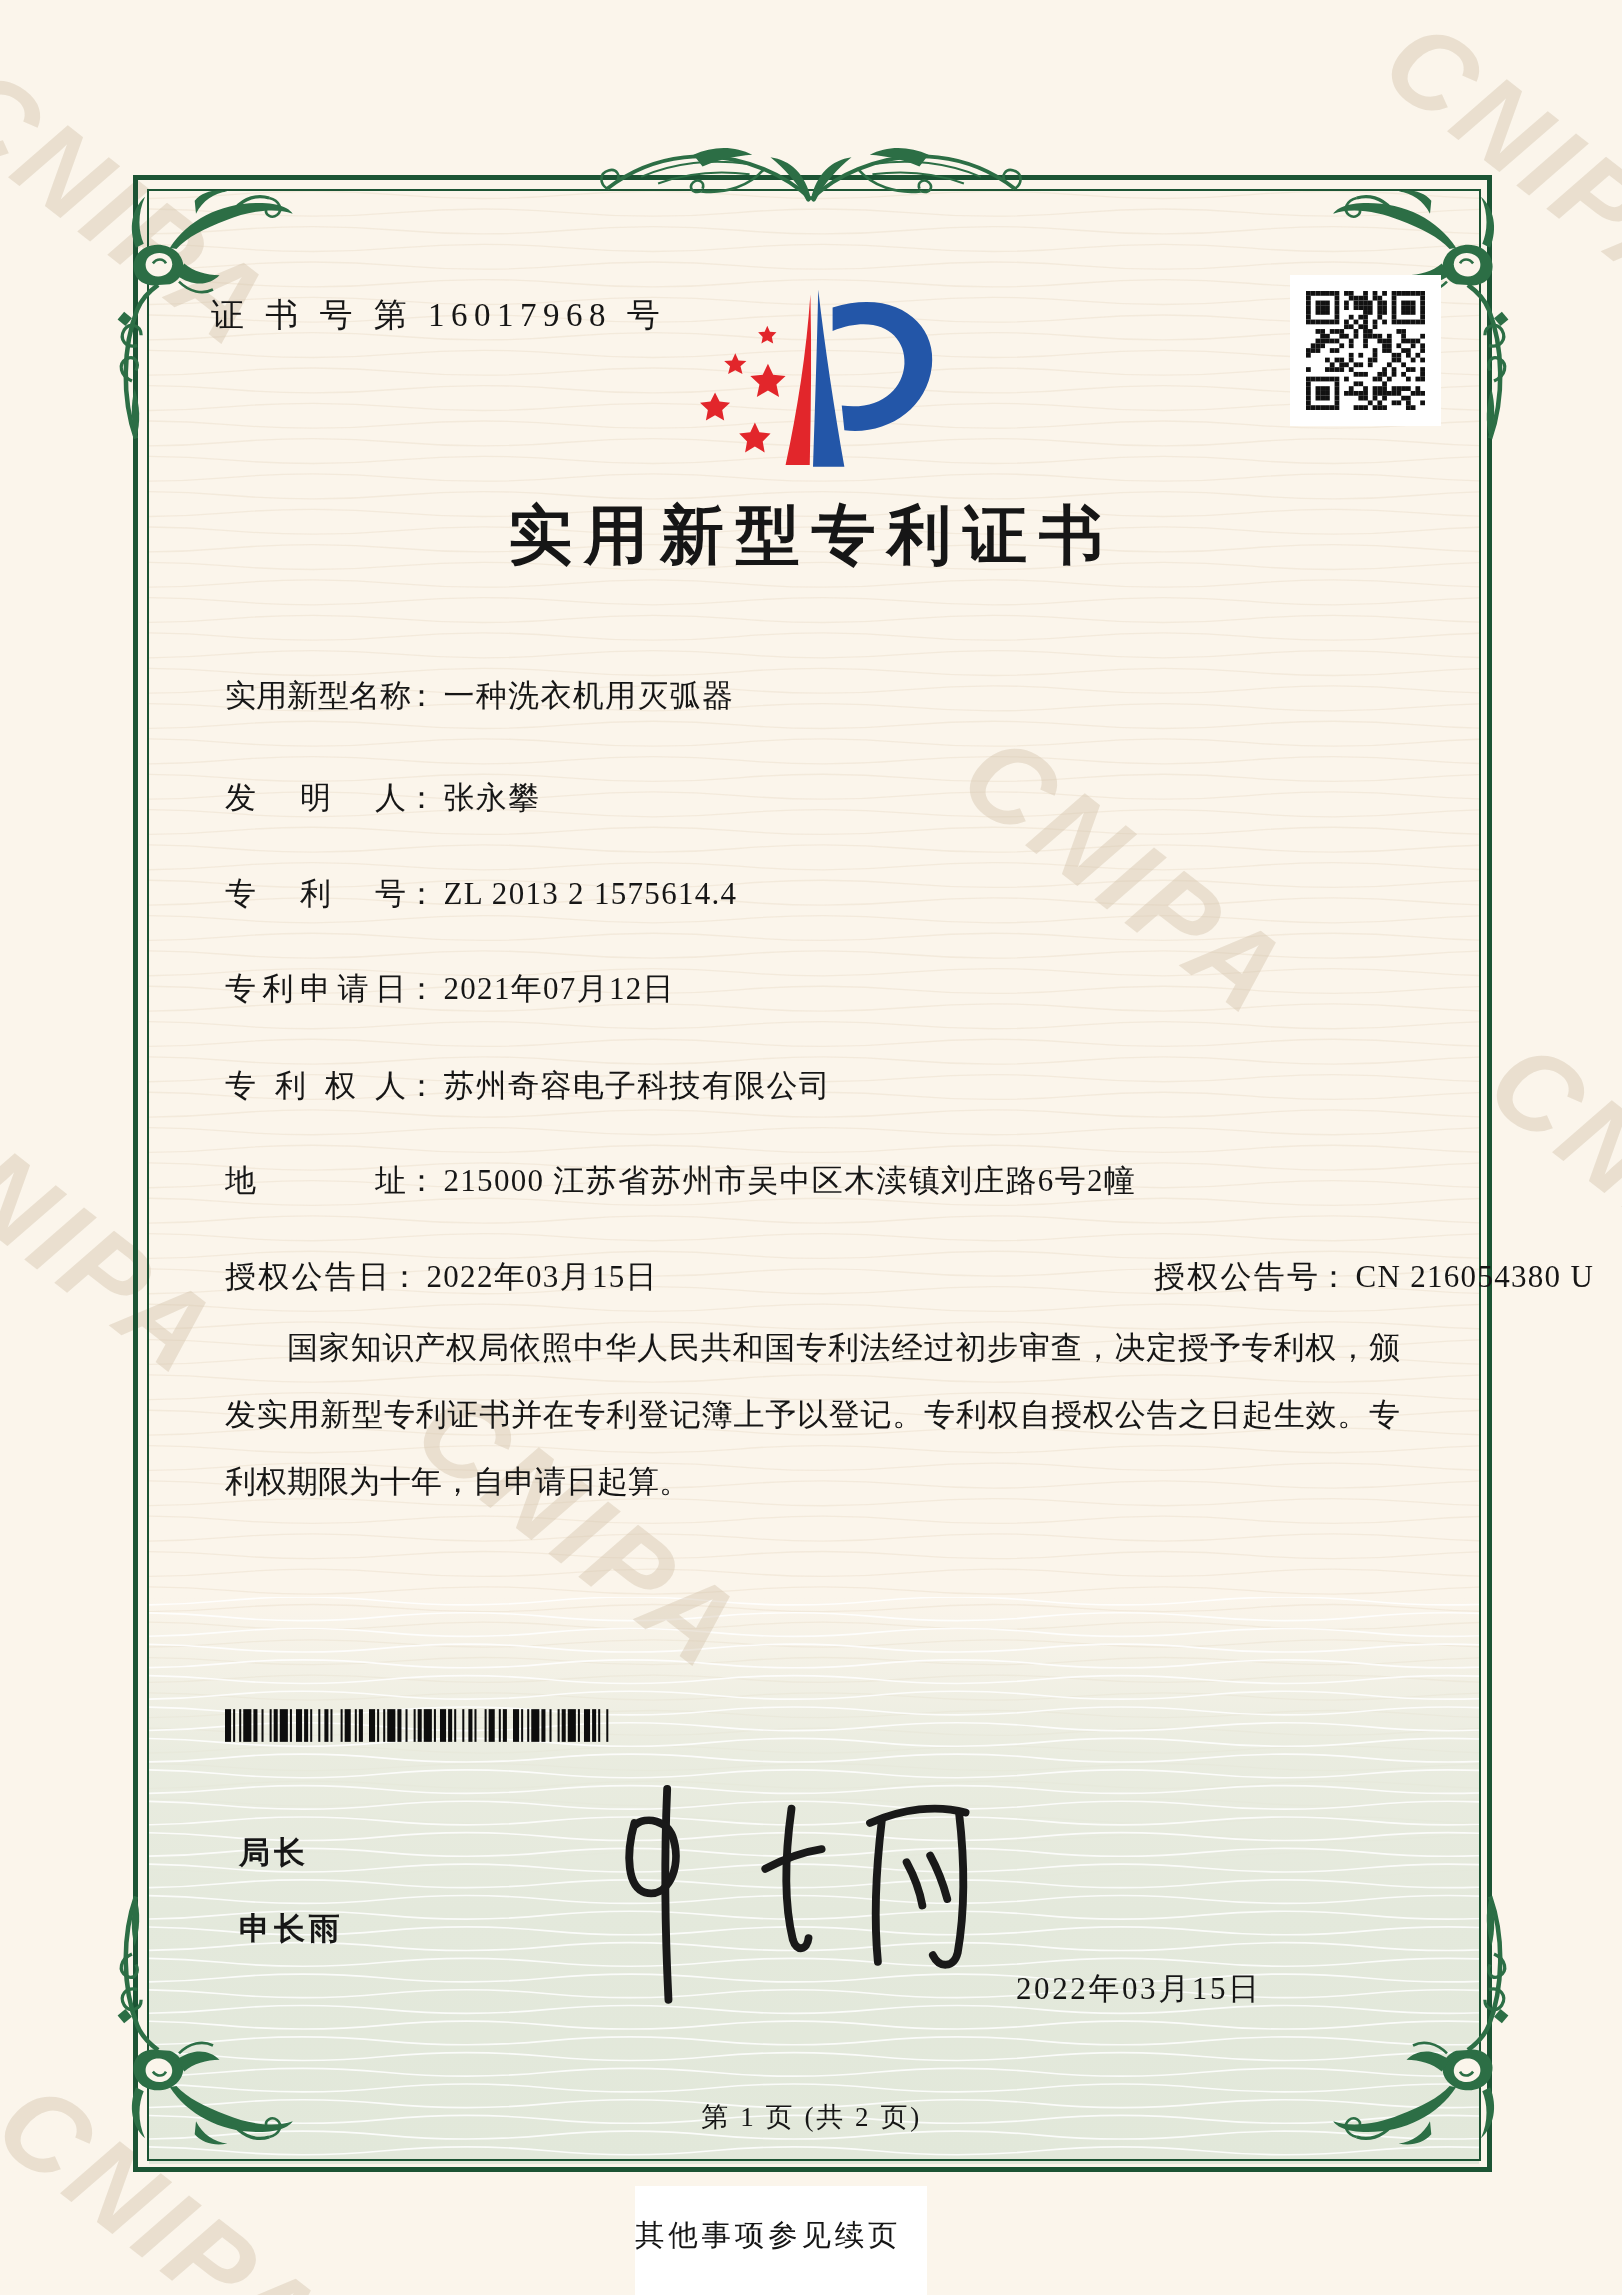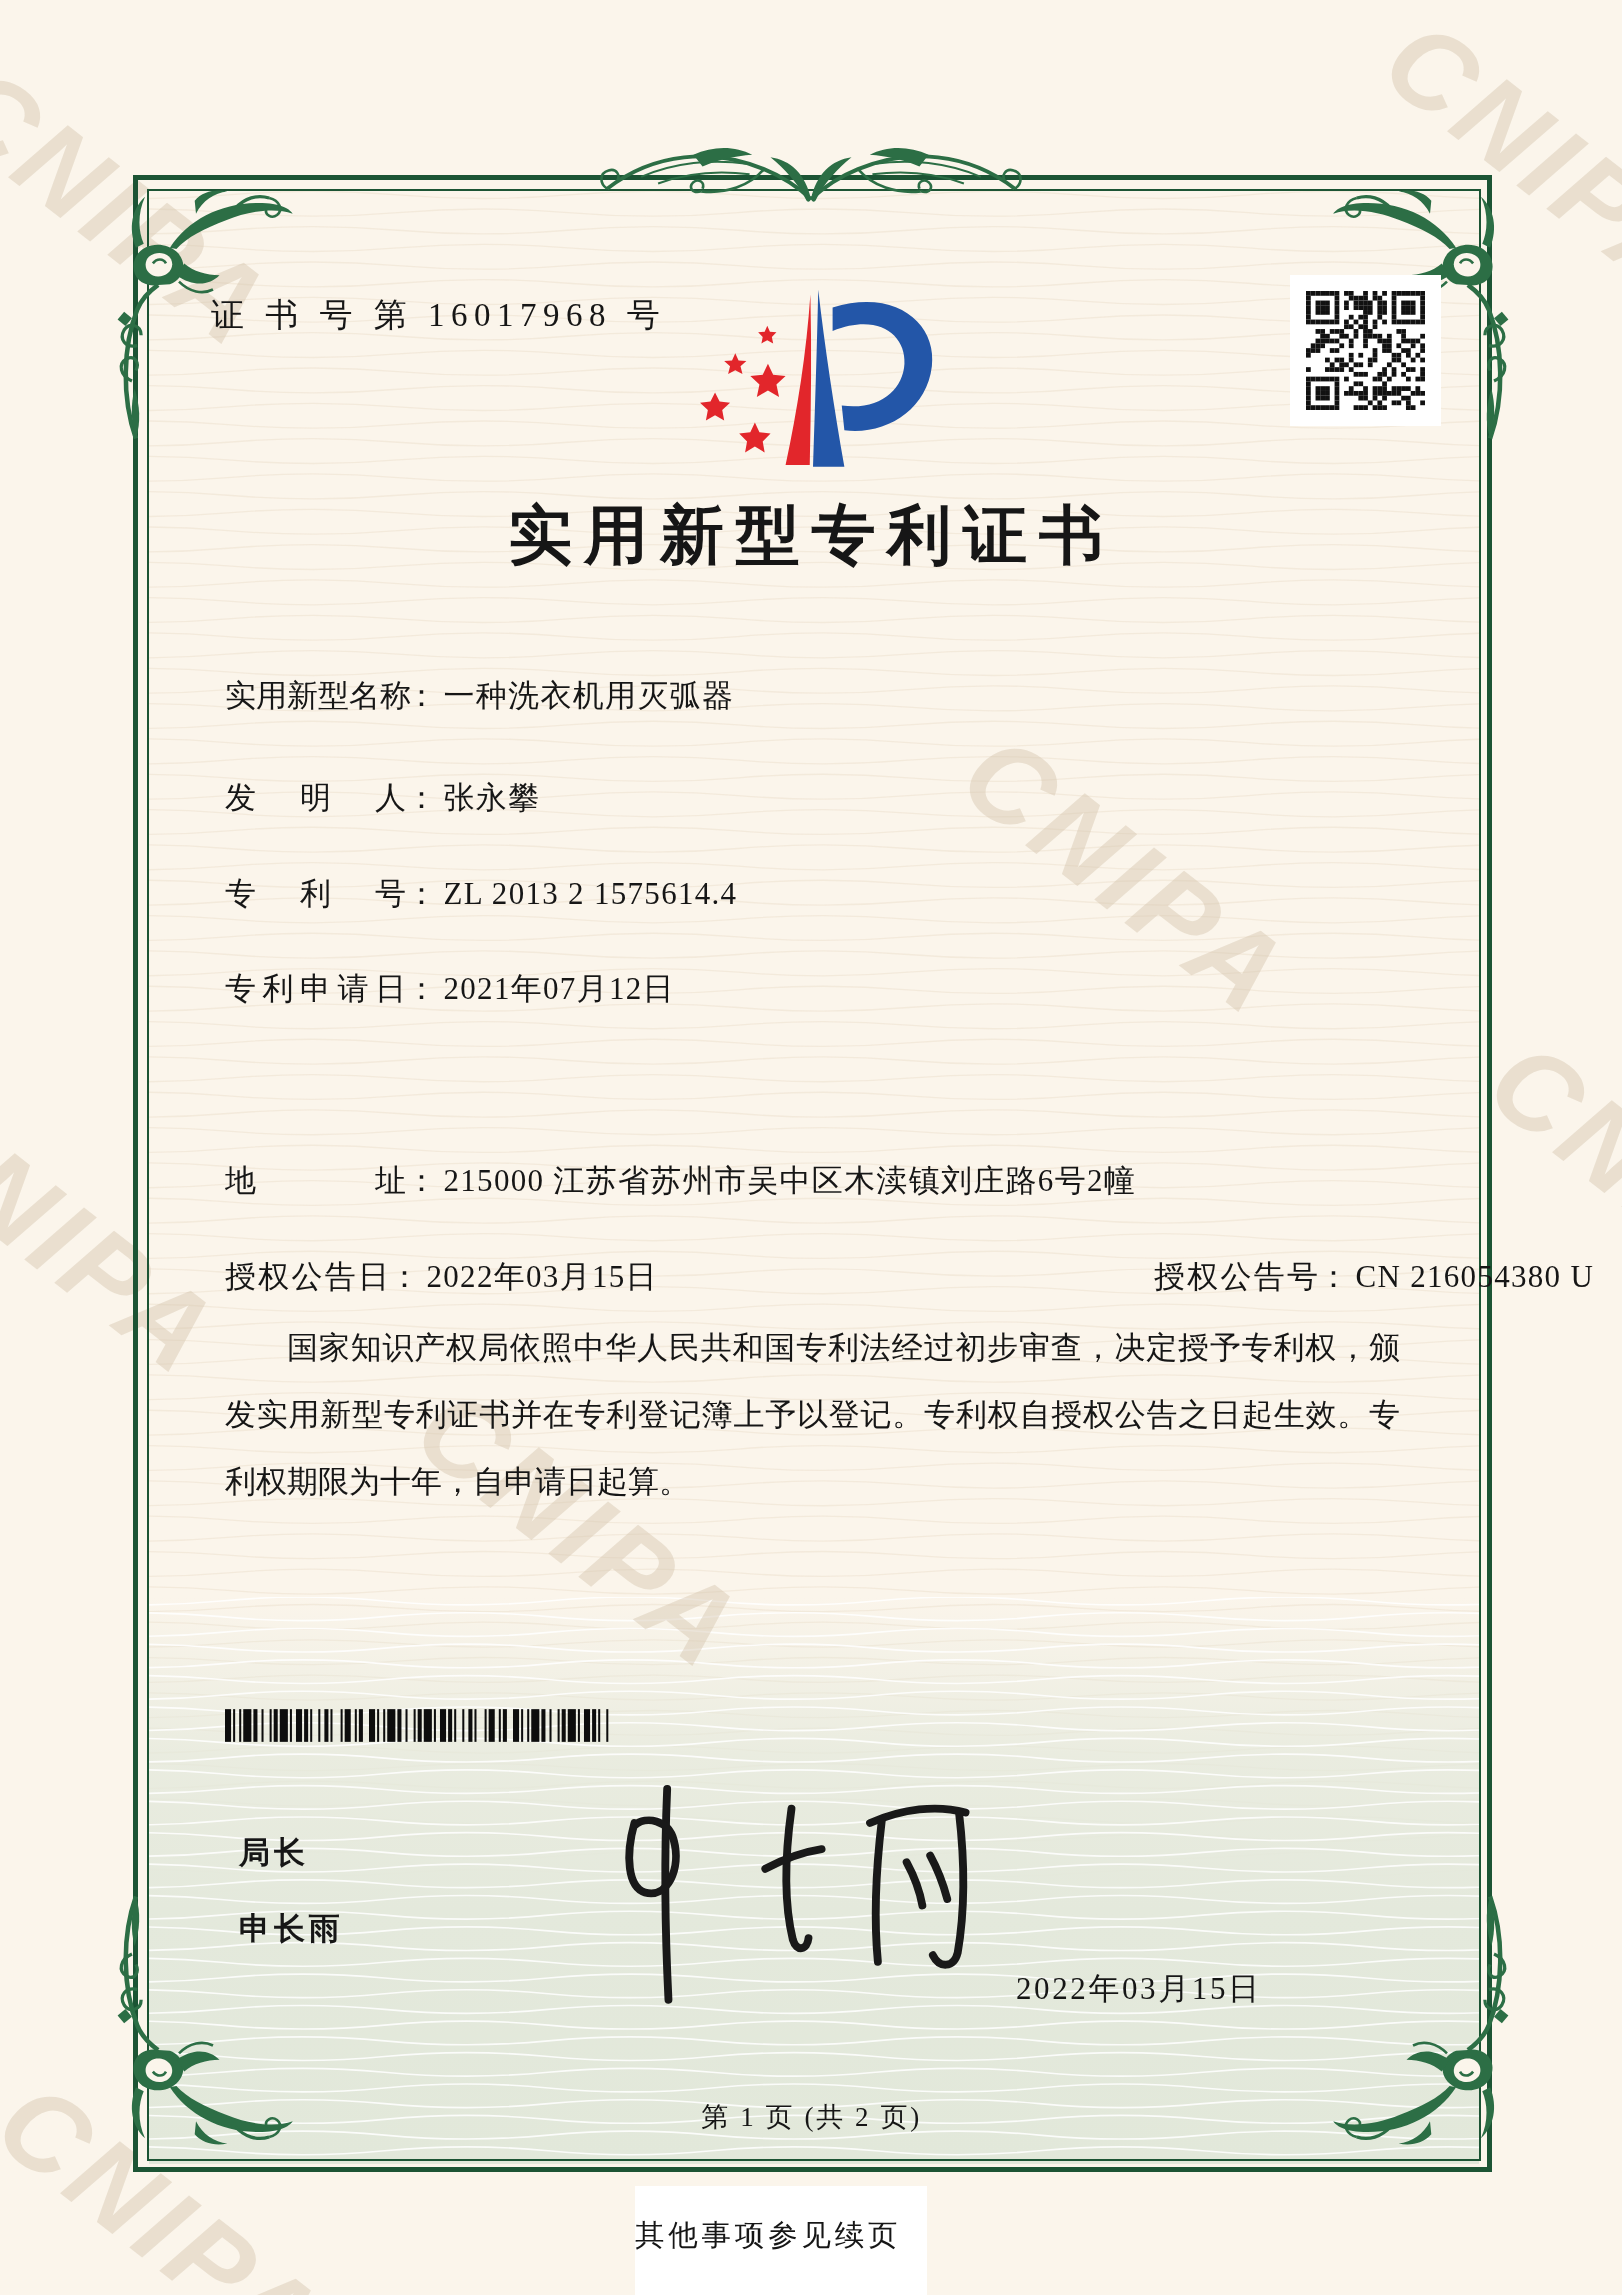--- a/index.html
+++ b/index.html
@@ -593,20 +593,23 @@
     </div>
     <div class="field-row" style="top:777px">
       <span class="flabel">发明人</span><span>：</span><span class="fvalue">张永攀</span>
     </div>
     <div class="field-row" style="top:873px">
       <span class="flabel">专利号</span><span>：</span><span class="fvalue">ZL 2013 2 1575614.4</span>
     </div>
     <div class="field-row" style="top:968px">
       <span class="flabel">专利申请日</span><span>：</span><span class="fvalue">2021年07月12日</span>
     </div>
+    <div class="field-row" style="top:1065px">
+      <span class="flabel">专利权人</span><span>：</span><span class="fvalue">苏州奇容电子科技有限公司</span>
+    </div>
     <div class="field-row" style="top:1160px">
       <span class="flabel">地址</span><span>：</span><span class="fvalue">215000 江苏省苏州市吴中区木渎镇刘庄路6号2幢</span>
     </div>
 
     <div class="field-row" style="top:1256px">
       <span class="flabel5">授权公告日</span><span>：</span><span class="fvalue">2022年03月15日</span>
       <span class="grant-right">
         <span class="flabel5">授权公告号</span><span>：</span><span class="fvalue">CN 216054380 U</span>
       </span>
     </div>

